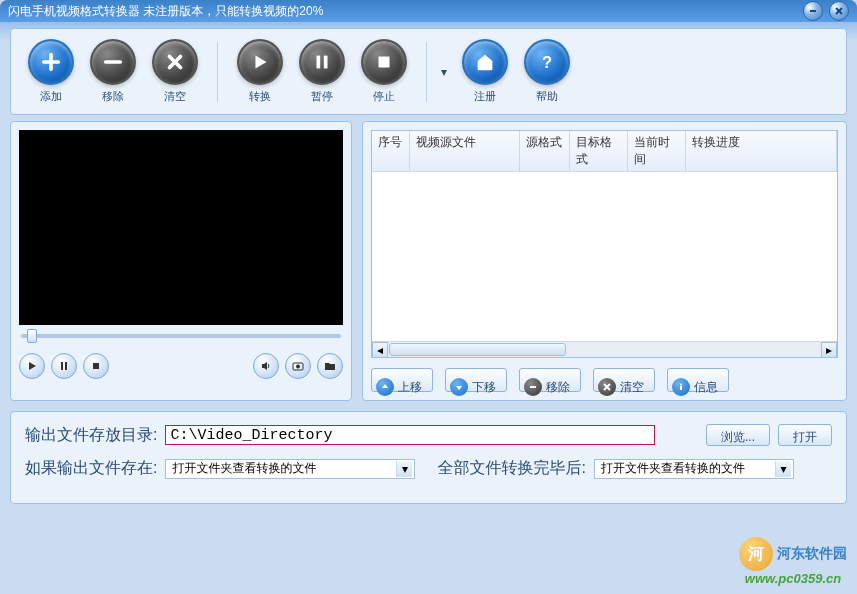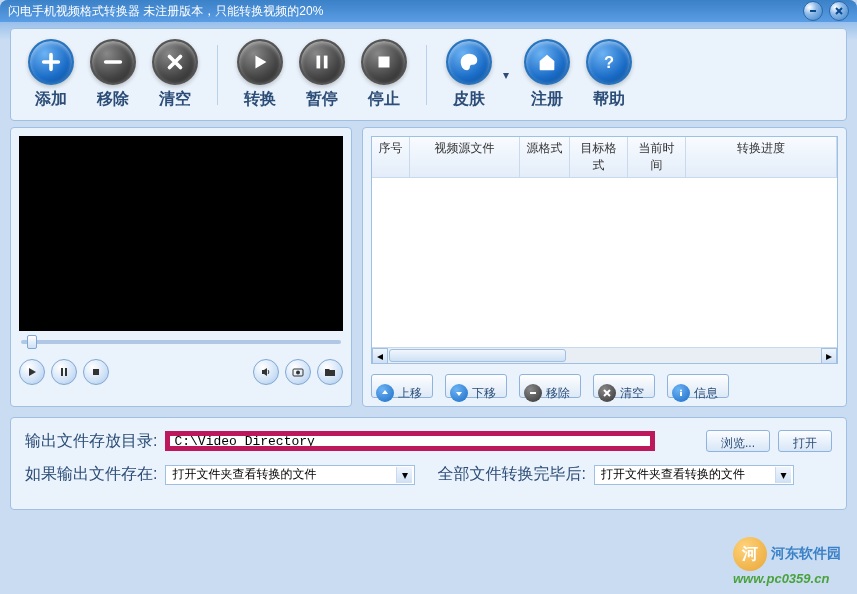--- a/index.html
+++ b/index.html
@@ -11,61 +11,61 @@
 .winbtn { width: 20px; height: 20px; border-radius: 50%; background: radial-gradient(circle at 30% 30%, #fff, #8cb8e8 40%, #3b81c7); display: flex; align-items: center; justify-content: center; cursor: pointer; border: 1px solid #2968a8; }
 .winbtn svg { width: 10px; height: 10px; }
 
 .toolbar-panel { margin: 6px 10px; background: #eaf2fb; border: 1px solid #9fbfe3; border-radius: 4px; padding: 10px 12px; display: flex; align-items: center; gap: 8px; }
 .tb-group { display: flex; gap: 6px; }
 .tb-sep { width: 1px; height: 60px; background: #bad1ec; margin: 0 6px; }
 .tb-item { display: flex; flex-direction: column; align-items: center; gap: 4px; width: 56px; }
 .tb-btn { width: 46px; height: 46px; border-radius: 50%; background: radial-gradient(circle at 35% 30%, #6db3f4, #1a6cc7 60%, #0a4a8f); border: 2px solid #2974bd; display: flex; align-items: center; justify-content: center; cursor: pointer; box-shadow: inset 0 2px 4px rgba(255,255,255,0.5), 0 2px 4px rgba(0,0,0,0.2); }
 .tb-btn.dark { background: radial-gradient(circle at 35% 30%, #888, #444 60%, #222); border-color: #555; }
 .tb-btn svg { width: 22px; height: 22px; }
-.tb-label { font-size: 16px; color: #2c4d77; font-weight: bold; }
+.tb-label { font-size: 11px; color: #2c4d77; }
 .drop-arrow { width: 10px; align-self: center; color: #2c4d77; cursor: pointer; }
 
 .main-row { display: flex; gap: 10px; margin: 0 10px; }
 .panel { background: #eaf2fb; border: 1px solid #9fbfe3; border-radius: 4px; padding: 8px; }
 .preview-panel { width: 342px; height: 280px; display: flex; flex-direction: column; }
 .video-area { width: 100%; height: 195px; background: #000; }
 .slider-row { height: 22px; display: flex; align-items: center; padding: 4px 2px; }
 .slider-track { flex: 1; height: 4px; background: #b0c8e6; border-radius: 2px; position: relative; }
 .slider-thumb { position: absolute; left: 6px; top: -5px; width: 10px; height: 14px; background: linear-gradient(#fff,#cde0f5); border: 1px solid #7fa8d6; border-radius: 2px; }
 .pctl-row { display: flex; align-items: center; gap: 6px; padding-top: 6px; }
 .pctl-spacer { flex: 1; }
 .pctl-btn { width: 26px; height: 26px; border-radius: 50%; background: radial-gradient(circle at 35% 30%, #fff, #d0e2f6 60%, #a9c6e9); border: 1px solid #7fa8d6; display: flex; align-items: center; justify-content: center; cursor: pointer; }
 .pctl-btn svg { width: 12px; height: 12px; }
 
 .list-panel { flex: 1; height: 280px; display: flex; flex-direction: column; }
-.table-wrap { flex: 1; background: #fff; border: 1px solid #9fbfe3; overflow: hidden; display: flex; flex-direction: column; text-align: center; }
+.table-wrap { flex: 1; background: #fff; border: 1px solid #9fbfe3; overflow: hidden; display: flex; flex-direction: column; }
 .thead { display: flex; background: linear-gradient(#f8fbff,#e3edf9); border-bottom: 1px solid #c9d9ee; }
 .th { padding: 3px 6px; border-right: 1px solid #c9d9ee; font-size: 12px; color: #333; }
 .th0 { width: 38px; } .th1 { width: 110px; } .th2 { width: 50px; } .th3 { width: 58px; } .th4 { width: 58px; } .th5 { flex: 1; }
 .tbody { flex: 1; background: #fff; }
 .hscroll { height: 16px; background: #e9eef5; border-top: 1px solid #c9d9ee; position: relative; }
 .hscroll-thumb { position: absolute; left: 0; top: 1px; width: 38%; height: 13px; background: linear-gradient(#f0f6fd,#cfe0f4); border: 1px solid #9fbfe3; border-radius: 3px; }
 .hscroll-arrow { position: absolute; top: 0; width: 16px; height: 16px; background: linear-gradient(#f0f6fd,#cfe0f4); border: 1px solid #9fbfe3; display:flex; align-items:center; justify-content:center; }
 
 .list-btns { display: flex; gap: 12px; padding-top: 10px; justify-content: flex-start; }
 .action-btn { height: 24px; padding: 14px 10px 0 4px; background: linear-gradient(#fefefe,#dde9f7); border: 1px solid #8fb3dc; border-radius: 3px; display: flex; align-items: center; gap: 4px; cursor: pointer; font-size: 12px; color: #2c4d77; }
 .action-btn .mini-icon { width: 18px; height: 18px; border-radius: 50%; display: flex; align-items: center; justify-content: center; }
 .mini-blue { background: radial-gradient(circle at 35% 30%, #6db3f4, #1a6cc7); }
 .mini-dark { background: radial-gradient(circle at 35% 30%, #888, #333); }
 .action-btn svg { width: 10px; height: 10px; }
 
 .bottom-panel { margin: 10px; background: #eaf2fb; border: 1px solid #9fbfe3; border-radius: 4px; padding: 12px 14px; }
 .form-row { display: flex; align-items: center; gap: 8px; margin-bottom: 12px; }
 .form-label { color: #2c4d77; font-size: 16px; }
-.text-input { height: 20px; border: 5px solid #be185d; background: #fff; padding: 0 4px; font-size: 13px; font-family: "Courier New", monospace; }
+.text-input { height: 20px; border: 1px solid #be185d; background: #fff; padding: 0 4px; font-size: 15px; font-family: "Courier New", monospace; }
 .select-box { height: 20px; border: 1px solid #9fbfe3; background: #fff; display: flex; align-items: center; padding: 0 2px 0 6px; font-size: 12px; cursor: pointer; }
 .select-box .sel-arrow { margin-left: auto; width: 16px; height: 16px; background: linear-gradient(#f0f6fd,#cfe0f4); border-left: 1px solid #c9d9ee; display: flex; align-items: center; justify-content: center; }
 .small-btn { height: 22px; padding: 4px 14px; background: linear-gradient(#fcfdff,#d7e6f7); border: 1px solid #8fb3dc; border-radius: 3px; cursor: pointer; font-size: 12px; color: #2c4d77; }
 
-.watermark { position: absolute; right: 16px; bottom: 8px; text-align: left; font-size: 14px; color: #3b81c7; font-weight: bold; pointer-events: none; margin-top: 6px; }
+.watermark { position: absolute; right: 10px; bottom: 8px; text-align: center; font-size: 14px; color: #3b81c7; font-weight: bold; pointer-events: none; margin-top: 6px; }
 .watermark .wlogo { display: inline-flex; width: 34px; height: 34px; border-radius: 50%; background: radial-gradient(circle at 35% 30%, #ffd27a, #e8a636); align-items: center; justify-content: center; color: #fff; font-size: 16px; margin-right: 4px; vertical-align: middle; }
 .watermark .wurl { color: #4aa23c; font-style: italic; font-size: 13px; display: block; }
 </style>
 </head>
 <body>
 
 <div class="window">
 
   <div class="titlebar">
     <span class="title">闪电手机视频格式转换器   未注册版本，只能转换视频的20%</span>
@@ -134,28 +134,20 @@
         <div class="tb-btn dark">
             <svg viewBox="0 0 24 24">
               <rect x="6" y="6" width="12" height="12" fill="#fff"></rect>
             </svg>
           </div>
         <span class="tb-label">停止</span>
       </div>
     </div>
     <div class="tb-sep"></div>
     <div class="tb-group">
-      <div class="tb-item">
-        <div class="tb-btn">
-            <svg viewBox="0 0 24 24">
-              <path d="M12 3c5 0 9 3 9 7 0 3-2 5-5 5h-1c-1 0-2 1-2 2 0 2-1 4-3 4-5 0-7-5-7-9 0-5 4-9 9-9z" fill="#fff"></path>
-            </svg>
-          </div>
-        <span class="tb-label">皮肤</span>
-      </div>
       <span class="drop-arrow">▾</span>
       <div class="tb-item">
         <div class="tb-btn">
             <svg viewBox="0 0 24 24">
               <path d="M4 11l8-7 8 7v9a1 1 0 01-1 1H5a1 1 0 01-1-1z" fill="#fff"></path>
             </svg>
           </div>
         <span class="tb-label">注册</span>
       </div>
       <div class="tb-item">

